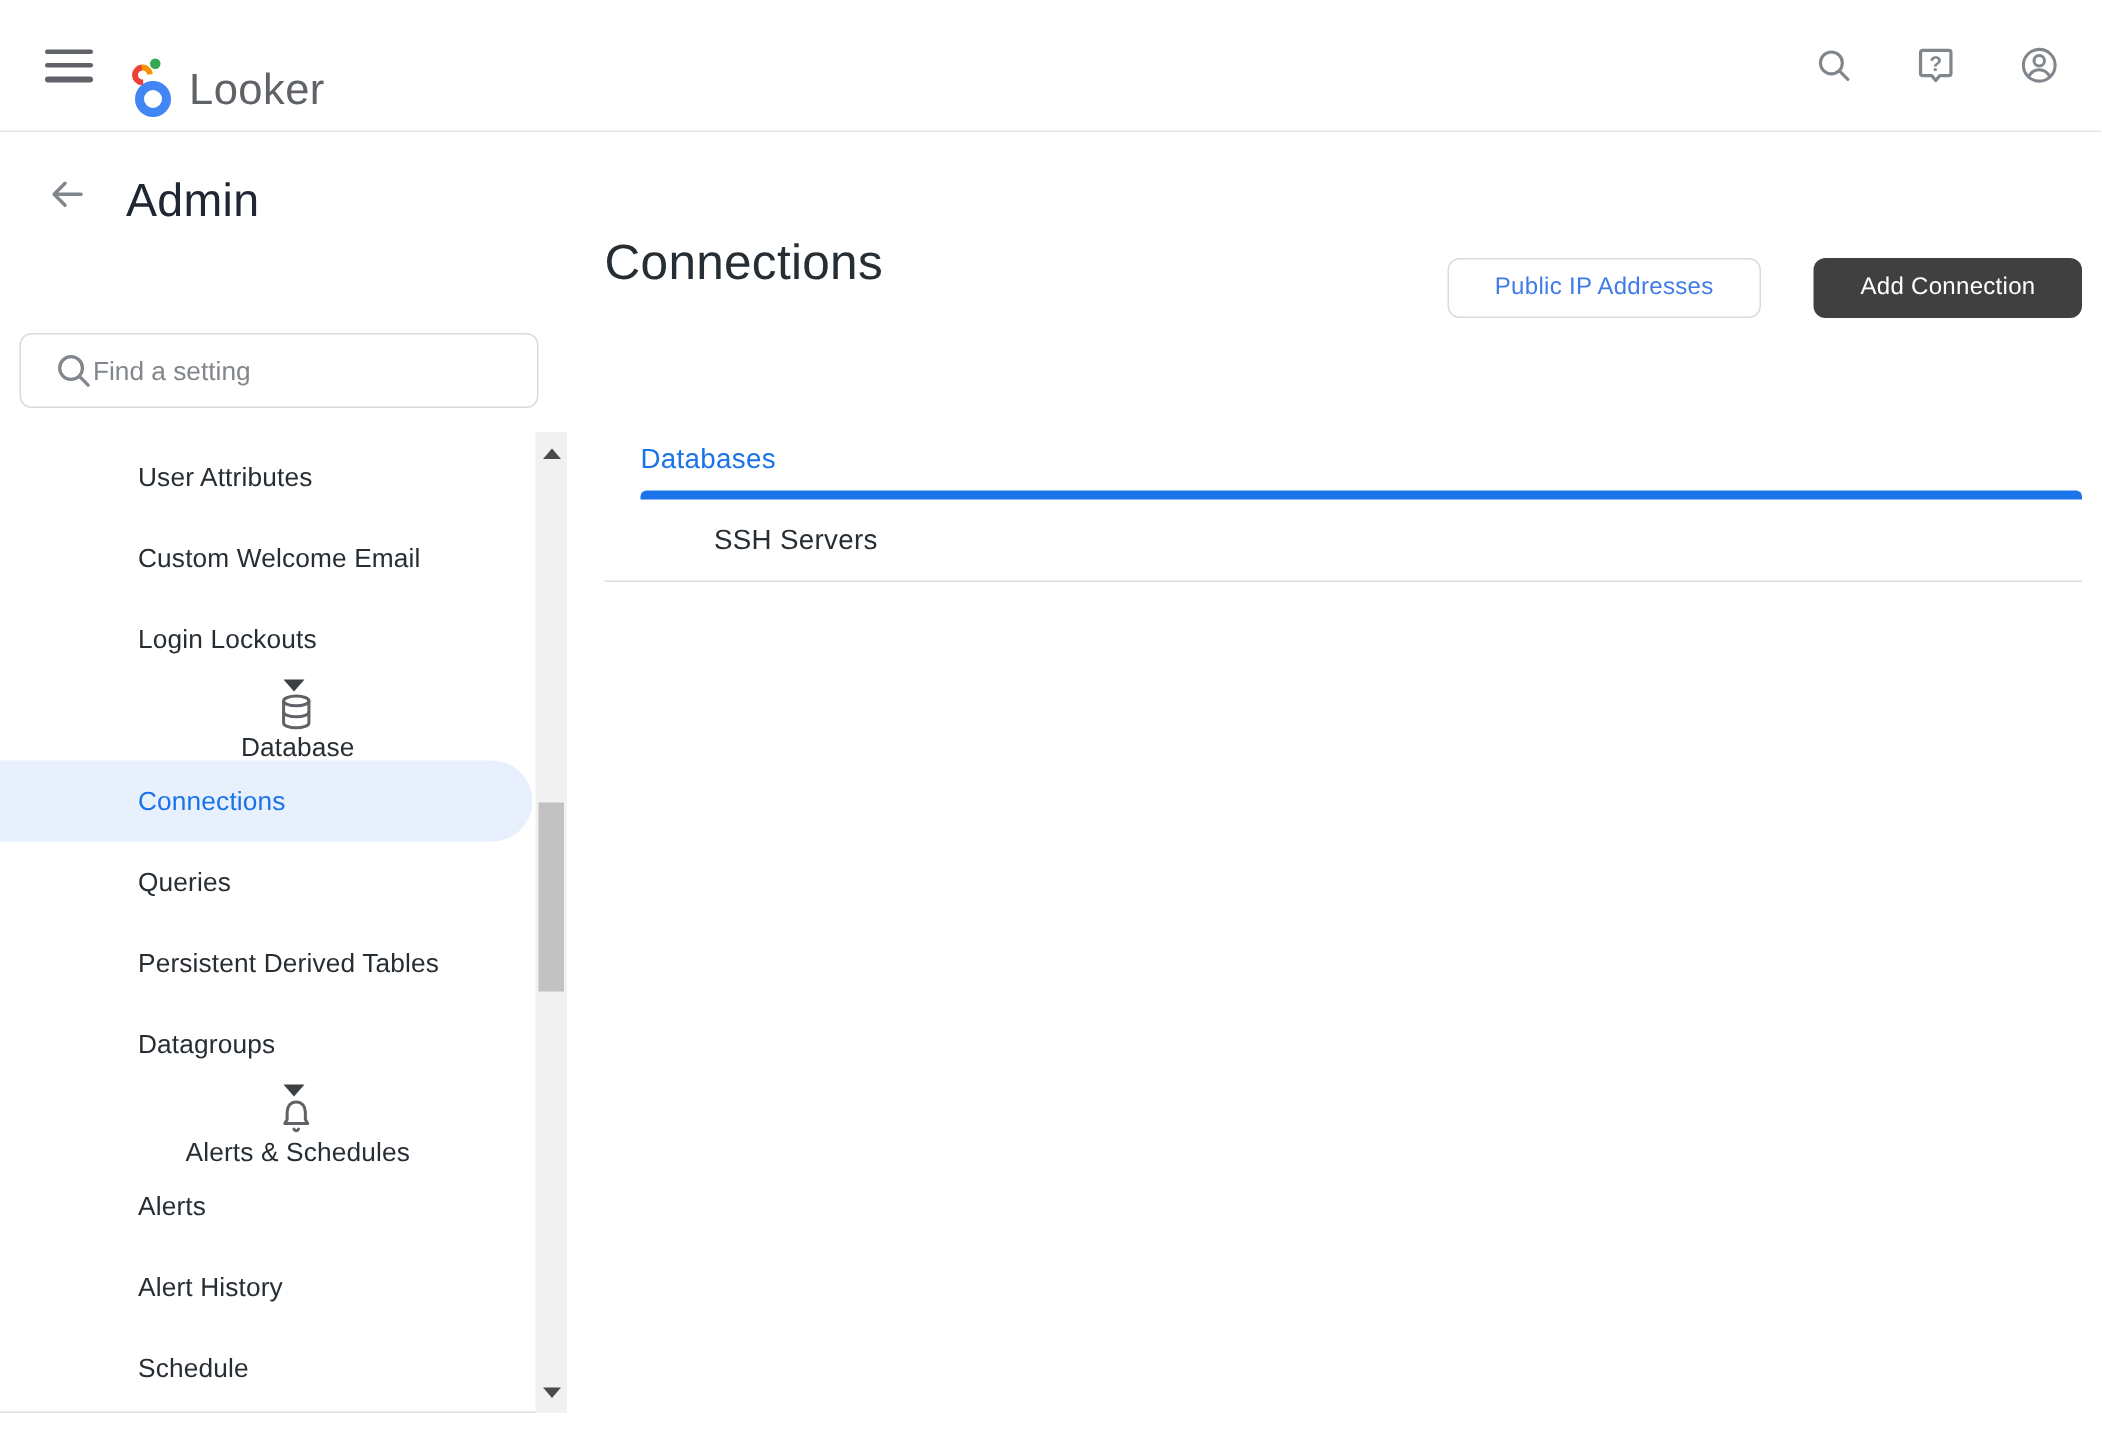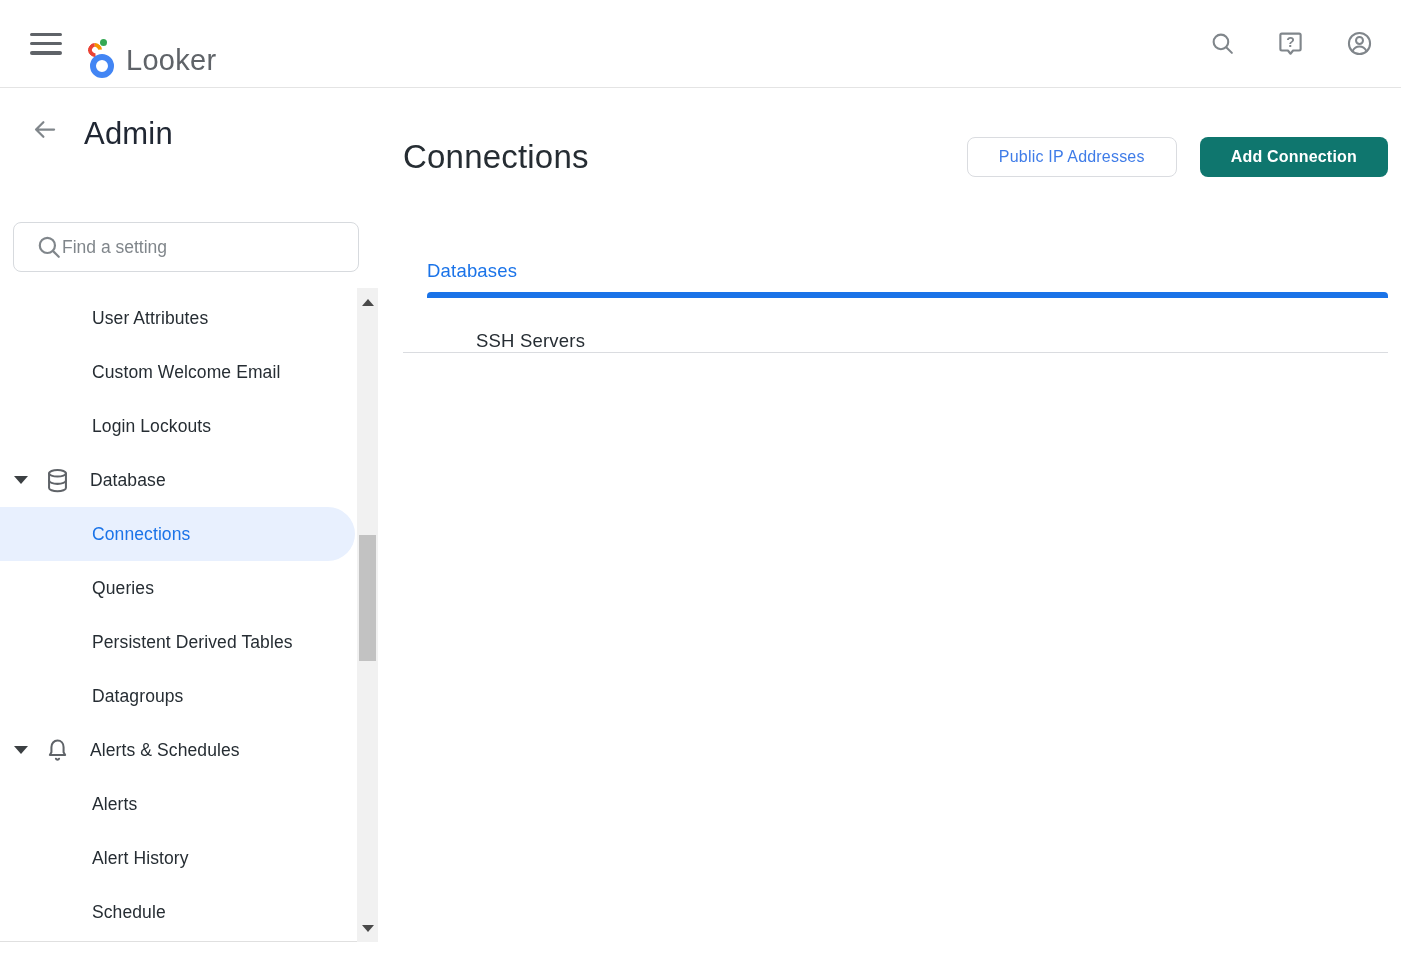--- a/index.html
+++ b/index.html
@@ -41,21 +41,21 @@
     border:1px solid #d7dade; border-radius:8px; display:flex; align-items:center;
     background:#fff; }
   .search-box .mag { margin-left:22px; display:flex; }
   .search-box input { border:none; outline:none; flex:1; 
     font-size:17.5px; color:#262d33; font-family:"Liberation Sans",sans-serif; }
   .search-box input::placeholder { color:#80868b; }
 
   .nav-list { margin-top:19px; }
   .nav-item { height:54px; display:flex; align-items:center; padding-left:92px;
     font-size:17.5px; color:#262d33; cursor:pointer; letter-spacing:0.1px; }
-  .nav-item.group { padding-left:0; }
+  .nav-item.group { padding-left:0;flex-direction:column; }
   .nav-item.active { background:#e8f0fe; width:355px;
     border-radius:0 27px 27px 0; color:#1a73e8; }
   .tri { width:0; height:0; margin-left:14px; flex:0 0 auto; cursor:pointer;
     border-left:7px solid transparent; border-right:7px solid transparent;
     border-top:8px solid #3c4043; }
   .nav-icon { margin-left:16px; width:27px; flex:0 0 auto; display:flex; }
   .group .nav-label { margin-left:19px; }
 
   
   .sb { position:absolute; top:200px; right:0; width:21px; height:654px;
@@ -68,31 +68,31 @@
   .sb-down i { border-left:6px solid transparent; border-right:6px solid transparent;
     border-top:7px solid #4a4a4a; }
   .sb-thumb { position:absolute; top:247px; left:2px; width:17px; height:126px;
     background:#c2c2c2; cursor:pointer; }
 
   
   .main { flex:1; min-width:0; padding-left:25px; background:#fff; }
   .main-header { margin-top:49px; display:flex; align-items:center;
     justify-content:space-between; padding-right:13px; }
   .page-title { font-size:33px; font-weight:400; color:#262d33; letter-spacing:0.2px; }
-  .header-actions { display:flex; gap:23px; }
+  .header-actions { display:flex; gap:35px;margin-top:35px; }
   .btn { height:40px; border-radius:8px; font-size:16px; font-weight:500;
     font-family:"Liberation Sans",sans-serif; cursor:pointer; letter-spacing:0.2px; }
   .btn-outline { background:#fff; border:1px solid #dadce0; color:#3f7ce8; padding:0 31px; }
-  .btn-primary { background:#0f766e; border:none; color:#fff; padding:0 31px;font-weight:bold; }
+  .btn-primary { background:#404040; border:none; color:#fff; padding:0 31px; }
 
   .tab-bar { display:flex; margin:67px 13px 0 0; padding-left:24px;
     border-bottom:1px solid #dadce0;flex-direction:column; }
   .tab { position:relative; height:54px; display:flex; align-items:center;
     font-size:18.5px; font-weight:500; color:#262d33; cursor:pointer; letter-spacing:0.2px; }
-  .tab + .tab { margin-left:49px;align-items:flex-end; }
+  .tab + .tab { margin-left:49px; }
   .tab.active { color:#1a73e8; }
   .tab.active::after { content:''; position:absolute; left:0; right:0; bottom:0;
     height:6px; background:#1a73e8; border-radius:4px 4px 0 0; }
 </style>
 </head>
 <body>
 
 <div class="app">
 
   <div class="topbar">

